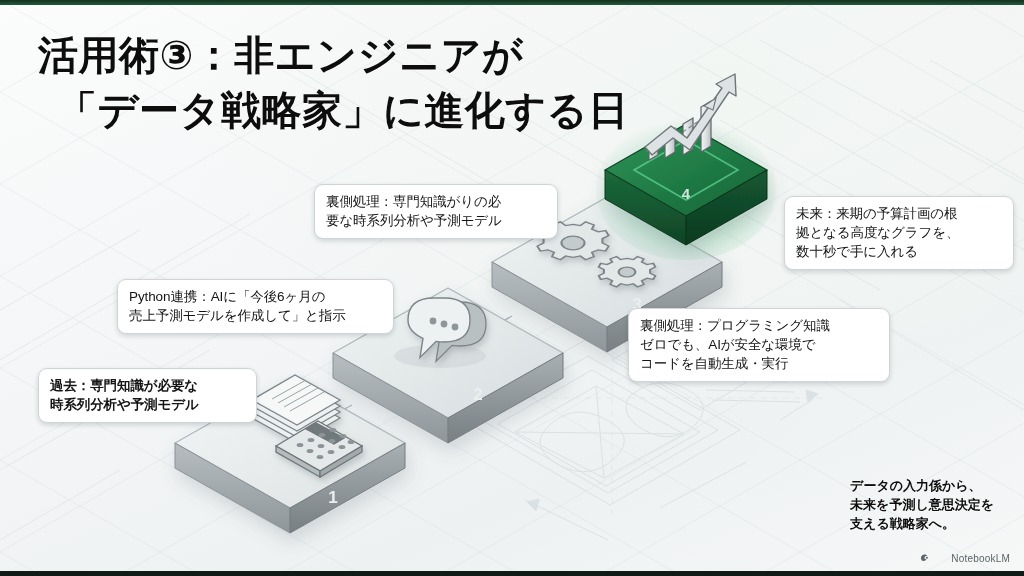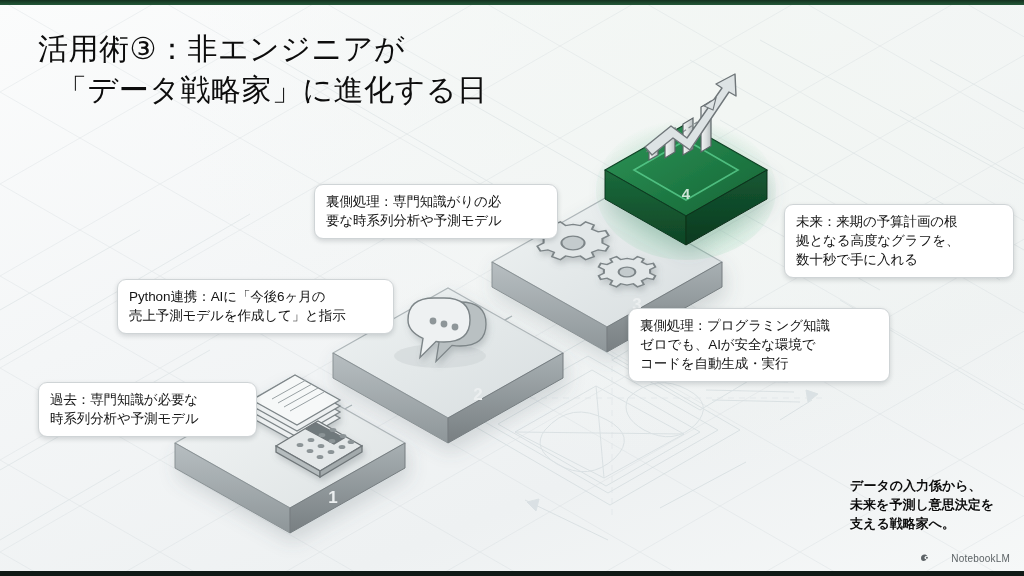--- a/index.html
+++ b/index.html
@@ -36,22 +36,22 @@
     pointer-events: none;
     opacity: .55;
   }
   .bg-grid svg { width: 100%; height: 100%; display: block; }
 
   
   .title {
     position: absolute;
     left: 38px; top: 28px;
     z-index: 20;
-    font-size: 30px;
-    font-weight: 400;
+    font-size: 40px;
+    font-weight: 700;
     line-height: 1.38;
     letter-spacing: .5px;
     color: #0d0d0d;
     text-shadow: 0 1px 0 rgba(255,255,255,.6);
   }
   .title .l2 { margin-left: 19px; display: block; }
 
   
   .stage { position: absolute; inset: 0; z-index: 10; }
   .stage svg { width: 100%; height: 100%; display: block; }
@@ -65,25 +65,25 @@
     border-radius: 9px;
     padding: 7px 11px 8px 11px;
     box-shadow: 0 2px 5px rgba(20,30,35,.16), 0 0 0 .5px rgba(255,255,255,.8) inset;
     font-size: 13.5px;
     line-height: 1.42;
     color: #141414;
     white-space: pre-line;
     letter-spacing: -.1px;
   }
 
-  .c-past    { left: 38px;  top: 382px; width: 195px; }
+  .c-past    { left: 38px;  top: 368px; width: 195px; font-weight: bold; }
   .c-python  { left: 117px; top: 279px; width: 253px; }
   .c-back1   { left: 314px; top: 184px; width: 220px; }
   .c-back2   { left: 628px; top: 308px; width: 238px; }
-  .c-future  { left: 784px; top: 196px; width: 206px; margin-top: 8px; }
+  .c-future  { left: 784px; top: 196px; width: 206px; }
 
   
   .conclusion {
     position: absolute;
     right: 30px; bottom: 42px;
     z-index: 30;
     text-align: left;
     font-size: 13px;
     font-weight: 700;
     line-height: 1.46;

